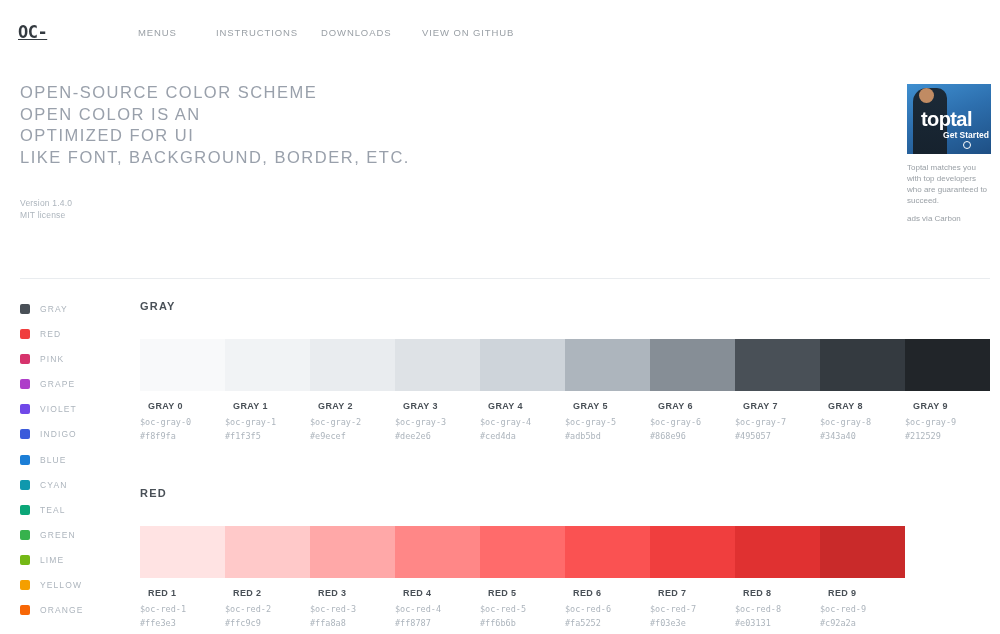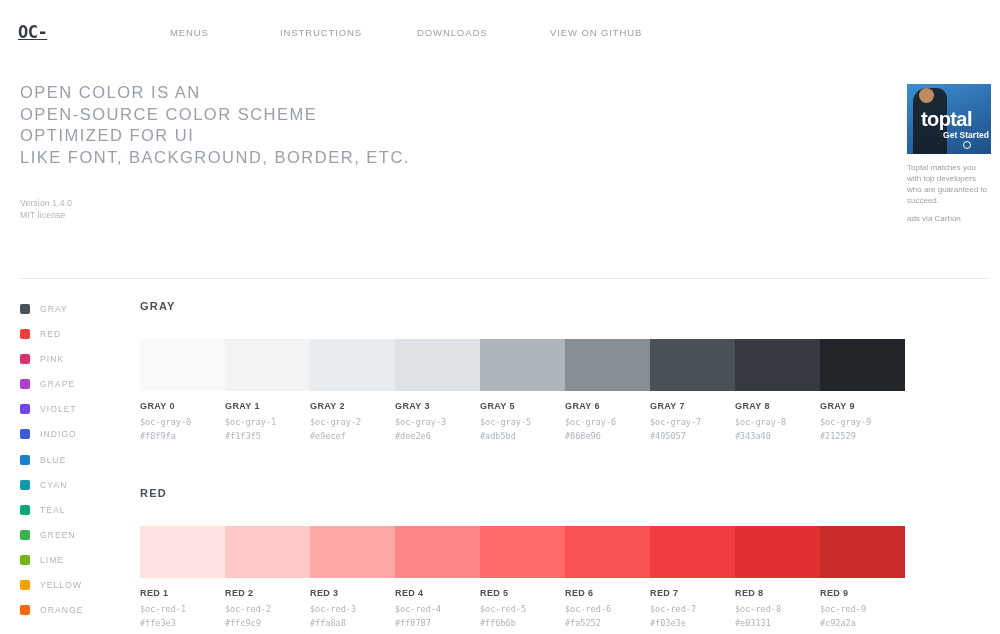--- a/index.html
+++ b/index.html
@@ -17,21 +17,21 @@
     display: flex; align-items: center;
   }
   .logo {
     position: absolute; left: 18px; top: 6px;
     font-size: 17px; font-weight: bold; letter-spacing: -0.5px;
     color: #343a40; font-family: "DejaVu Sans Mono", monospace;
   }
   .nav { position: absolute; left: 138px; top: 11px; display: flex; }
   .nav-item {
     font-size: 9.5px; letter-spacing: 0.9px; color: #9aa0a6;
-    text-decoration: none; white-space: nowrap; margin-left: 32px;
+    text-decoration: none; white-space: nowrap;
   }
   .nav-item:nth-child(1) { width: 78px; }
   .nav-item:nth-child(2) { width: 105px; }
   .nav-item:nth-child(3) { width: 101px; }
 
   
   .hero { position: absolute; left: 20px; top: 82px; }
   .hero-line {
     font-size: 16.5px; letter-spacing: 1.5px; color: #99a0ab;
     line-height: 21.5px; font-weight: 300; white-space: nowrap;
@@ -91,21 +91,21 @@
   .section { margin-bottom: 0px; }
   .section-title {
     font-size: 11px; letter-spacing: 1.2px; color: #495057;
     font-weight: bold; margin-bottom: 27px;
   }
   .swatch-row { display: flex; }
   .swatch-cell { width: 85px; flex: none; }
   .swatch-box { width: 85px; height: 52px; }
   .sw-name {
     margin-top: 10px; font-size: 9px; letter-spacing: .4px;
-    color: #495057; font-weight: bold; white-space: nowrap;
+    color: #495057; font-weight: bold; white-space: nowrap; margin-left: 8px;
   }
   .sw-var, .sw-hex {
     font-family: "DejaVu Sans Mono", monospace;
     font-size: 8.5px; color: #adb5bd; line-height: 14px; white-space: nowrap;
   }
   .sw-var { margin-top: 4px; }
   #section-red { margin-top: 44px; }
 </style>
 </head>
 <body>
@@ -114,22 +114,22 @@
   <a class="logo" href="#">OC-</a>
   <div class="nav">
     <a class="nav-item" href="#">MENUS</a>
     <a class="nav-item" href="#">INSTRUCTIONS</a>
     <a class="nav-item" href="#">DOWNLOADS</a>
     <a class="nav-item" href="#">VIEW ON GITHUB</a>
   </div>
 </div>
 
 <div class="hero">
+  <div class="hero-line">OPEN-SOURCE COLOR SCHEME</div>
   <div class="hero-line">OPEN COLOR IS AN</div>
-  <div class="hero-line">OPEN-SOURCE COLOR SCHEME</div>
   <div class="hero-line">OPTIMIZED FOR UI</div>
   <div class="hero-line">LIKE FONT, BACKGROUND, BORDER, ETC.</div>
 </div>
 <div class="meta">
   <div class="meta-line">Version 1.4.0</div>
   <div class="meta-line">MIT license</div>
 </div>
 
 <div class="ad">
   <div class="ad-banner">
@@ -221,20 +221,26 @@
           <div class="sw-var">$oc-gray-2</div>
           <div class="sw-hex">#e9ecef</div>
         </div>
         <div class="swatch-cell">
           <div class="swatch-box" style="background: rgb(222, 226, 230);"></div>
           <div class="sw-name">GRAY 3</div>
           <div class="sw-var">$oc-gray-3</div>
           <div class="sw-hex">#dee2e6</div>
         </div>
         <div class="swatch-cell">
+          <div class="swatch-box" style="background: rgb(206, 212, 218);"></div>
+          <div class="sw-name">GRAY 4</div>
+          <div class="sw-var">$oc-gray-4</div>
+          <div class="sw-hex">#ced4da</div>
+        </div>
+        <div class="swatch-cell">
           <div class="swatch-box" style="background: rgb(173, 181, 189);"></div>
           <div class="sw-name">GRAY 5</div>
           <div class="sw-var">$oc-gray-5</div>
           <div class="sw-hex">#adb5bd</div>
         </div>
         <div class="swatch-cell">
           <div class="swatch-box" style="background: rgb(134, 142, 150);"></div>
           <div class="sw-name">GRAY 6</div>
           <div class="sw-var">$oc-gray-6</div>
           <div class="sw-hex">#868e96</div>

